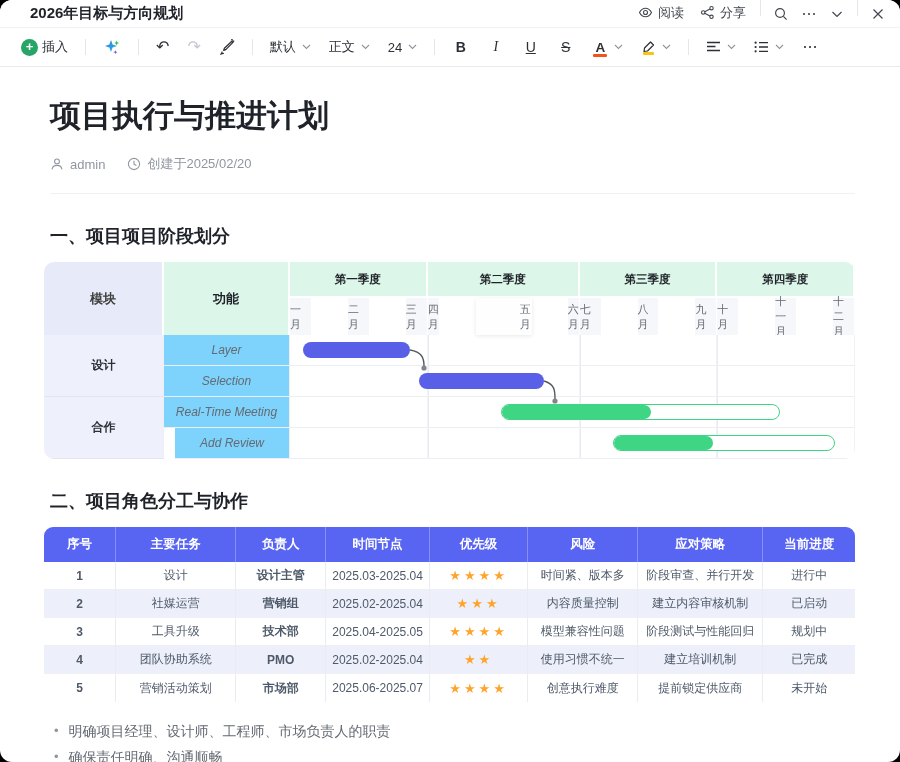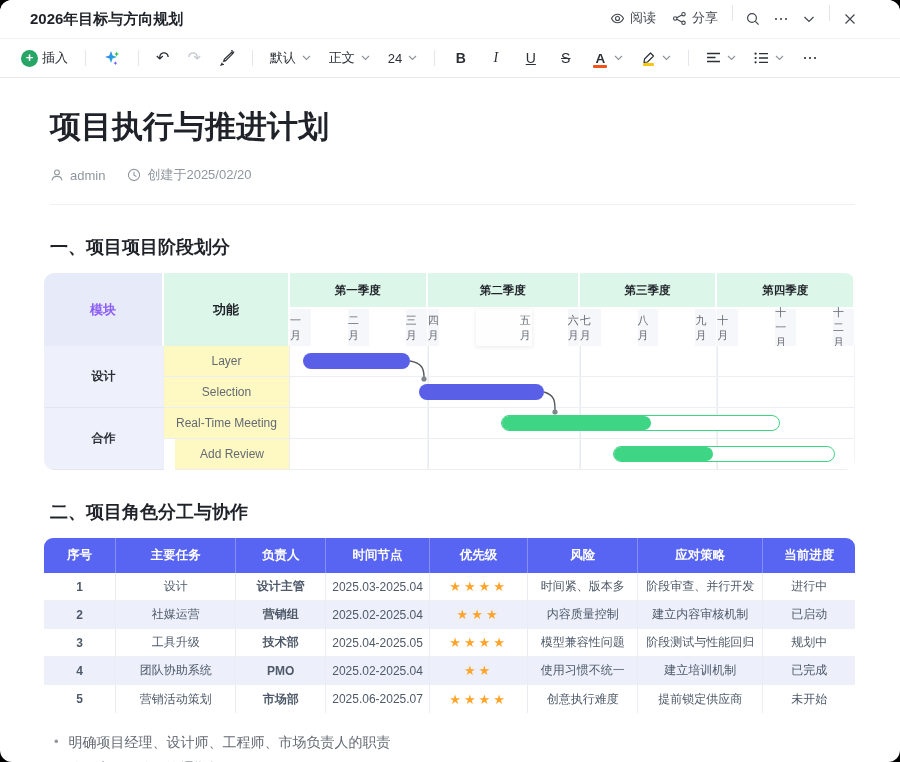--- a/index.html
+++ b/index.html
@@ -1,21 +1,21 @@
 <!DOCTYPE html>
 <html><head>
 <meta charset="utf-8">
 <style>
   * { margin:0; padding:0; box-sizing:border-box; }
   html,body { width:900px; height:762px; }
   body { background:#000; font-family:"Liberation Sans","DejaVu Sans",sans-serif; }
   #window { position:relative; width:900px; height:762px; background:#fff; border-radius:12px; overflow:hidden; }
 
   
-  .topbar { height:39px; display:flex; align-items:center; justify-content:space-between; padding:0 36px 0 30px; border-bottom:1px solid #F0F1F3; background:#fff; }
+  .topbar { height:28px; display:flex; align-items:center; justify-content:space-between; padding:0 8px 0 30px; border-bottom:1px solid #F0F1F3; background:#fff; }
   .topbar-title { font-size:15px; font-weight:600; color:#1F2329; }
   .topbar-right { display:flex; align-items:flex-start; gap:0; color:#42464E; }
   .tb-action { display:flex; align-items:center; gap:5px; font-size:13px; color:#42464E; padding:4px 8px; border-radius:5px; cursor:pointer; }
   .tb-iconbtn { width:28px; height:28px; display:flex; align-items:center; justify-content:center; border-radius:5px; cursor:pointer; }
   .vdiv { width:1px; height:16px; background:#E5E6EB; margin:0 6px; }
   svg.ic { display:block; }
 
   
   .toolbar { height:39px; display:flex; align-items:center; padding:0 14px; gap:4px; border-bottom:1px solid #E9EAEE; background:#fff; }
   .tool { display:flex; align-items:center; gap:4px; padding:4px 7px; border-radius:5px; font-size:13px; color:#2B2F36; cursor:pointer; white-space:nowrap; }
@@ -37,29 +37,29 @@
   
   .doc { padding:28px 45px 0 44px; }
   .doc-title { font-size:31px; font-weight:800; color:#1F2329; margin-left:6px; }
   .doc-meta { display:flex; align-items:center; gap:22px; margin:18px 0 0 6px; color:#9096A0; font-size:13px; }
   .doc-meta .meta-item { display:flex; align-items:center; gap:6px; }
   .doc-divider { height:1px; background:#F0F1F3; margin:20px 0 0 6px; }
   .h2 { font-size:18px; font-weight:800; color:#1F2329; margin:30px 0 14px 6px; }
 
   
   .gantt { position:relative; display:grid; grid-template-columns:120px 126px repeat(4,1fr); grid-template-rows:36px 37px repeat(4,31px); width:100%; border-radius:10px; overflow:hidden; font-size:12px; }
-  .g-head-module { grid-column:1; grid-row:1/3; background:#E7EAF8; display:flex; align-items:center; justify-content:center; font-weight:700; color:#8b5cf6; font-size:13px; border-right:2px solid #fff; }
+  .g-head-module { grid-column:1; grid-row:1/3; background:#E7EAF8; display:flex; align-items:center; justify-content:center; font-weight:700; color:#404040; font-size:13px; border-right:2px solid #fff; }
   .g-head-function { grid-column:2; grid-row:1/3; background:#DCF6E9; display:flex; align-items:center; justify-content:center; font-weight:700; color:#1F2329; font-size:13px; border-right:2px solid #fff; }
   .g-quarter { grid-row:1; background:#DCF6E9; display:flex; align-items:center; justify-content:center; font-weight:700; color:#1F2329; font-size:11.5px; border-right:2px solid #fff; border-bottom:2px solid #fff; }
   .g-quarter:last-of-type { border-right:none; }
   .g-months { grid-row:2; display:flex;gap:36px; }
   .g-month { flex:1; background:#F6F7FA; display:flex; align-items:center; justify-content:center; color:#646A73; font-size:11px; border-right:1px solid #fff; }
   .g-month.hl { background:#FEFEFE; box-shadow:0 1px 4px rgba(31,35,41,.10); position:relative; z-index:1;padding-left:44px; }
   .g-module-cell { grid-column:1; background:#EEF1FB; display:flex; align-items:center; justify-content:center; font-weight:700; color:#2B2F36; font-size:12px; border-right:1px solid #EDEEF4; border-bottom:1px solid #E3E6F0; }
-  .g-task-cell { grid-column:2; background:#fef9c3; display:flex; align-items:center; justify-content:center; color:#646A73; font-size:12px; border-right:1px solid #EDEEF4; border-bottom:1px solid #EDEEF4; }
+  .g-task-cell { grid-column:2; background:#7dd3fc; display:flex; align-items:center; justify-content:center; color:#646A73; font-size:12px; border-right:1px solid #EDEEF4; border-bottom:1px solid #EDEEF4;font-style:italic; }
   .g-body-cell { background:#fff; border-bottom:1px solid #EDEEF4; border-right:1px solid #F2F3F7; }
   .g-body-cell.qstart { border-left:1px solid #E9EBF2; }
   .bars-layer { position:absolute; left:246px; top:73px; width:565px; height:124px; pointer-events:none; }
   .bar { position:absolute; height:16px; border-radius:9px; }
   .bar .fill { position:absolute; left:0; top:0; bottom:0; border-radius:8px; }
   .bar.track { background:#fff; border:1.5px solid; }
   .conn-svg { position:absolute; left:0; top:0; }
 
   
   table.roles { width:100%; border-collapse:separate; border-spacing:0; table-layout:fixed; font-size:12px; }

